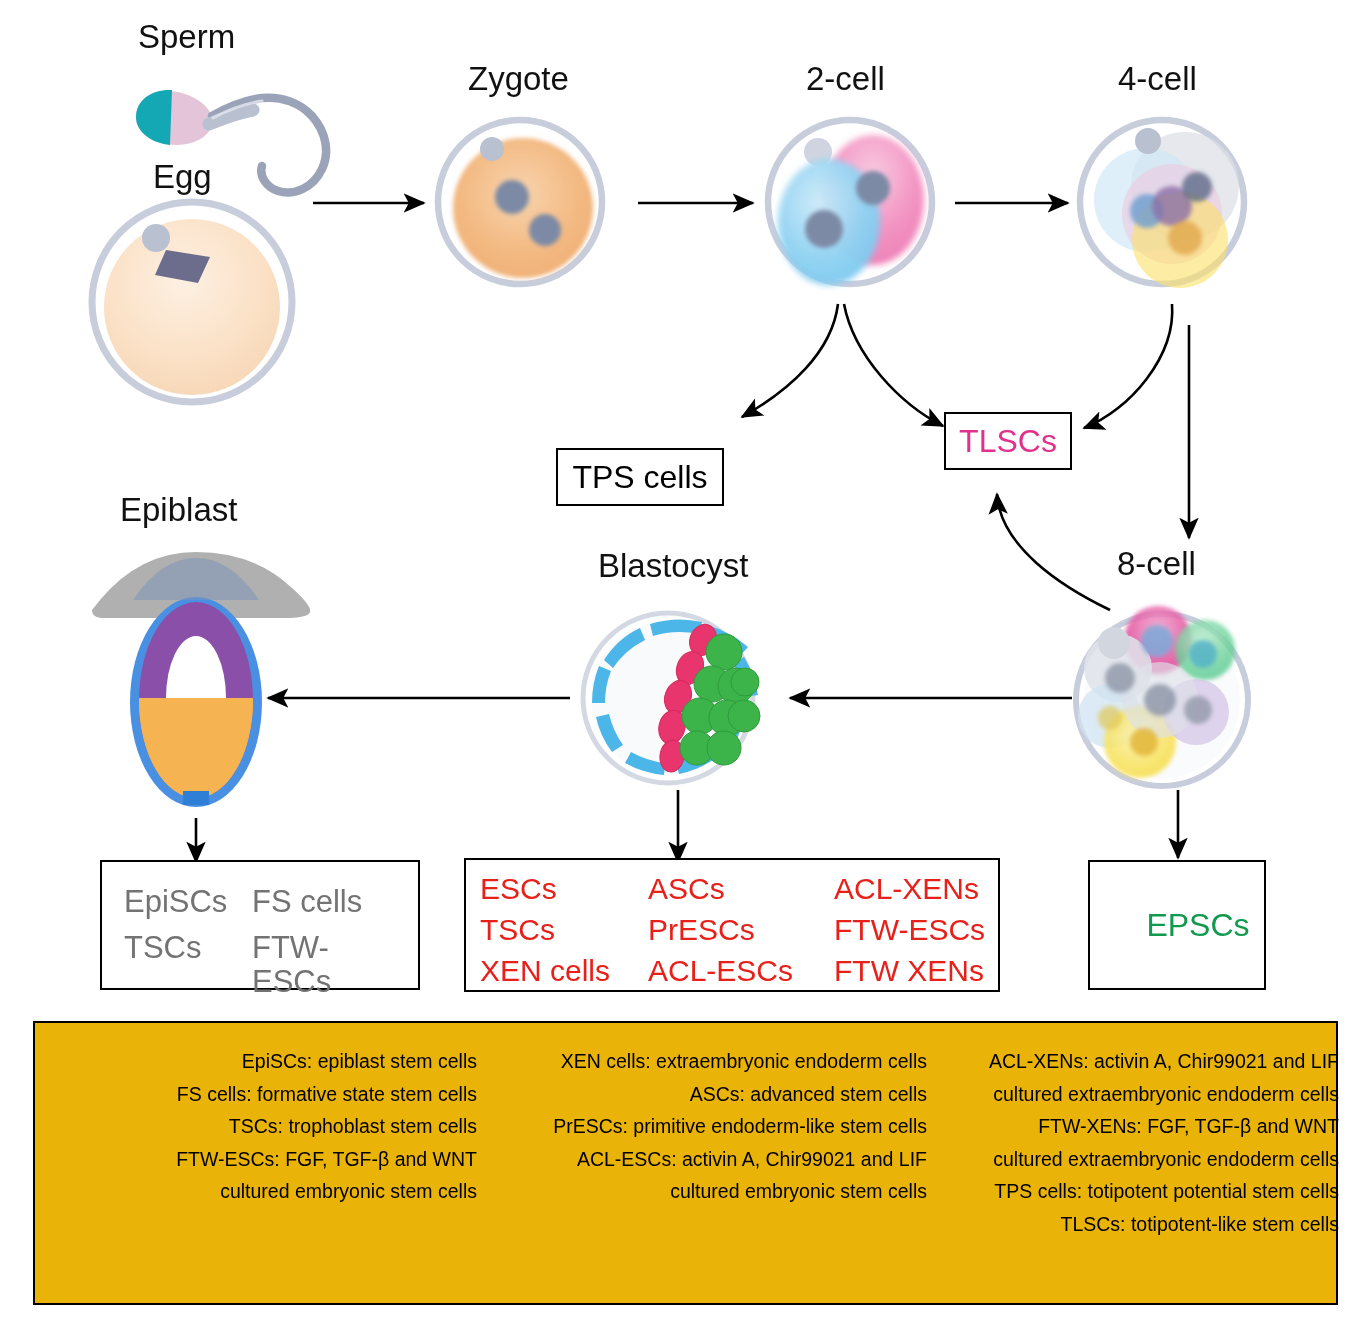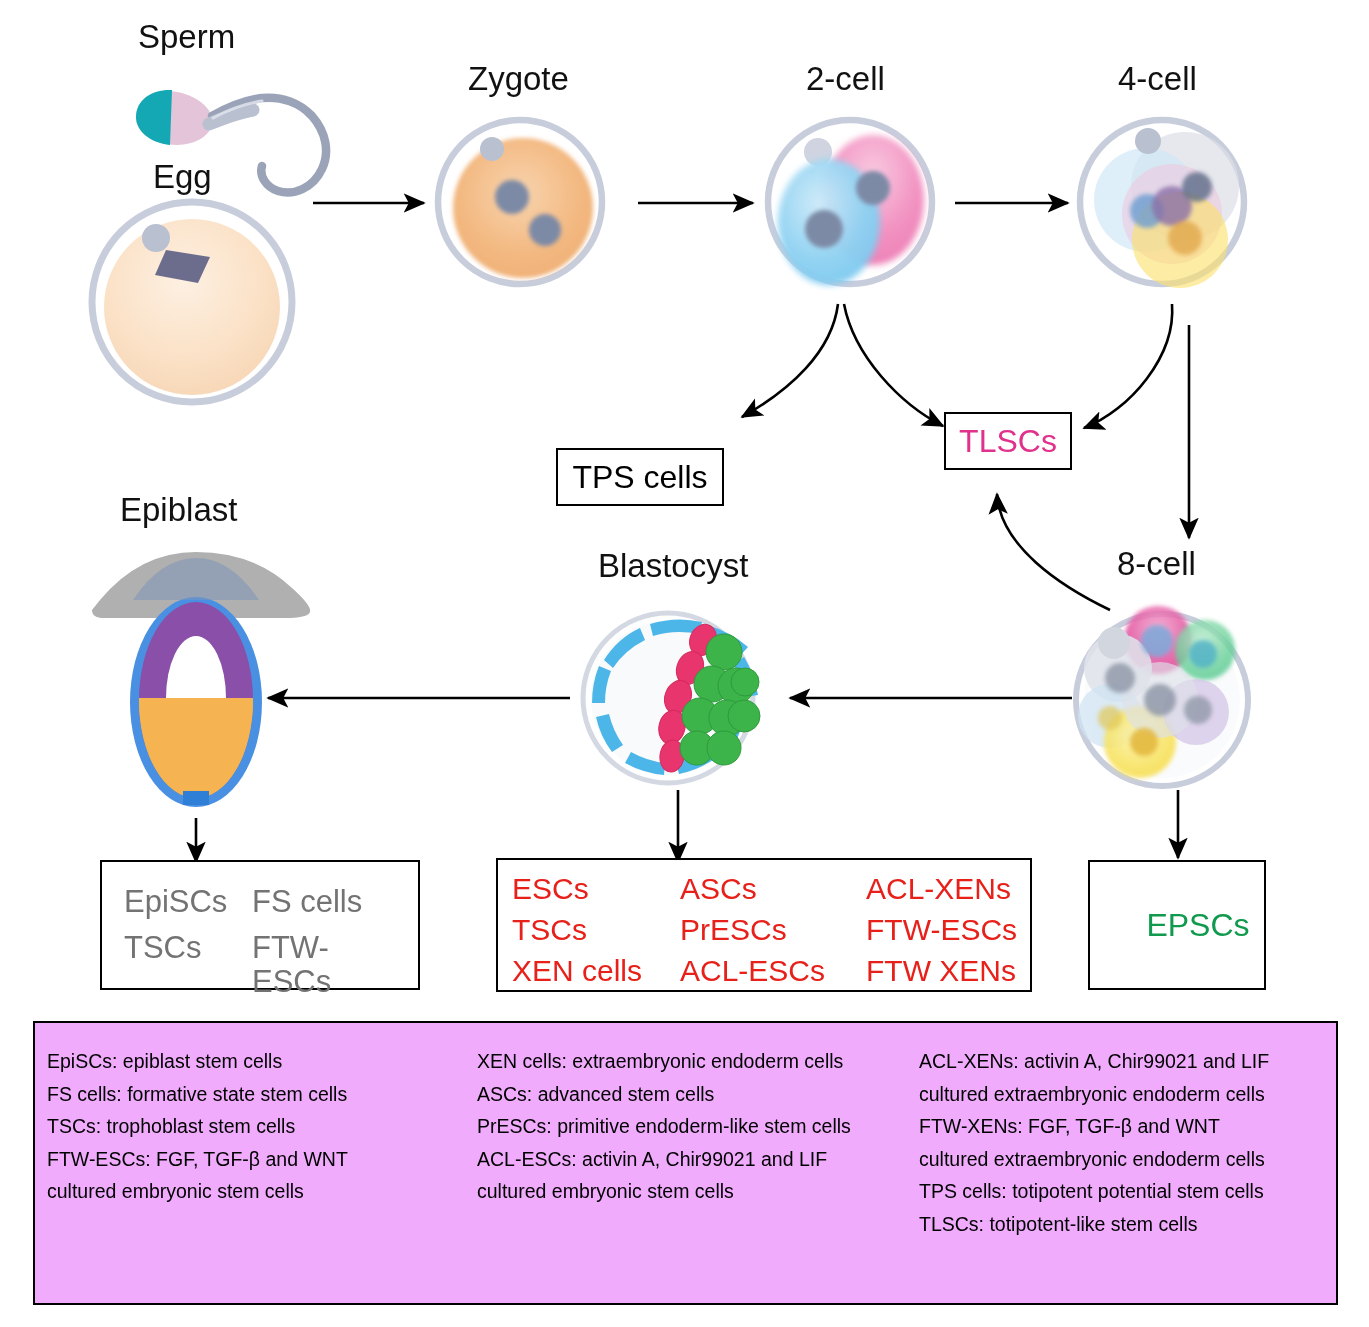--- a/index.html
+++ b/index.html
@@ -9,21 +9,21 @@
     color:#000;
   }
   #stage{position:absolute;left:0;top:0;width:1369px;height:1327px;}
   .lbl{position:absolute;white-space:nowrap;font-size:33px;line-height:1;color:#111;}
   .box{position:absolute;border:2.5px solid #000;background:#fff;box-sizing:border-box;}
   .boxtxt{position:absolute;white-space:nowrap;line-height:1;}
   svg.layer{position:absolute;left:0;top:0;width:1369px;height:1327px;overflow:visible;pointer-events:none;}
 
   
   .legendbox{position:absolute;left:33px;top:1021px;width:1305px;height:284px;
-             border:2.5px solid #000;background:#f0abfc;box-sizing:border-box;}
+             border:2.5px solid #000;background:#eab308;box-sizing:border-box;text-align:right;}
   .legcol{position:absolute;top:22px;font-size:19.5px;line-height:32.5px;color:#000;}
   .legcol div{white-space:nowrap;}
   .c1{left:12px;width:430px;}
   .c2{left:442px;width:450px;}
   .c3{left:884px;width:420px;}
 
   .grid3{position:absolute;display:grid;}
 </style>
 </head>
 <body>
@@ -235,21 +235,21 @@
     <div class="grid3" style="left:22px;top:23px;width:280px;
          grid-template-columns:128px 150px;row-gap:12px;
          font-size:31px;line-height:34px;color:#737373;">
       <div>EpiSCs</div>
       <div>FS cells</div>
       <div>TSCs</div>
       <div>FTW-ESCs</div>
     </div>
   </div>
 
-  <div class="box" style="left:464px;top:858px;width:536px;height:134px;margin-left:32px;">
+  <div class="box" style="left:464px;top:858px;width:536px;height:134px;">
     <div class="grid3" style="left:14px;top:11px;width:510px;
          grid-template-columns:168px 186px 156px;row-gap:5px;
          font-size:30px;line-height:36px;color:#e8201a;">
       <div>ESCs</div>
       <div>ASCs</div>
       <div>ACL-XENs</div>
       <div>TSCs</div>
       <div>PrESCs</div>
       <div>FTW-ESCs</div>
       <div>XEN cells</div>

